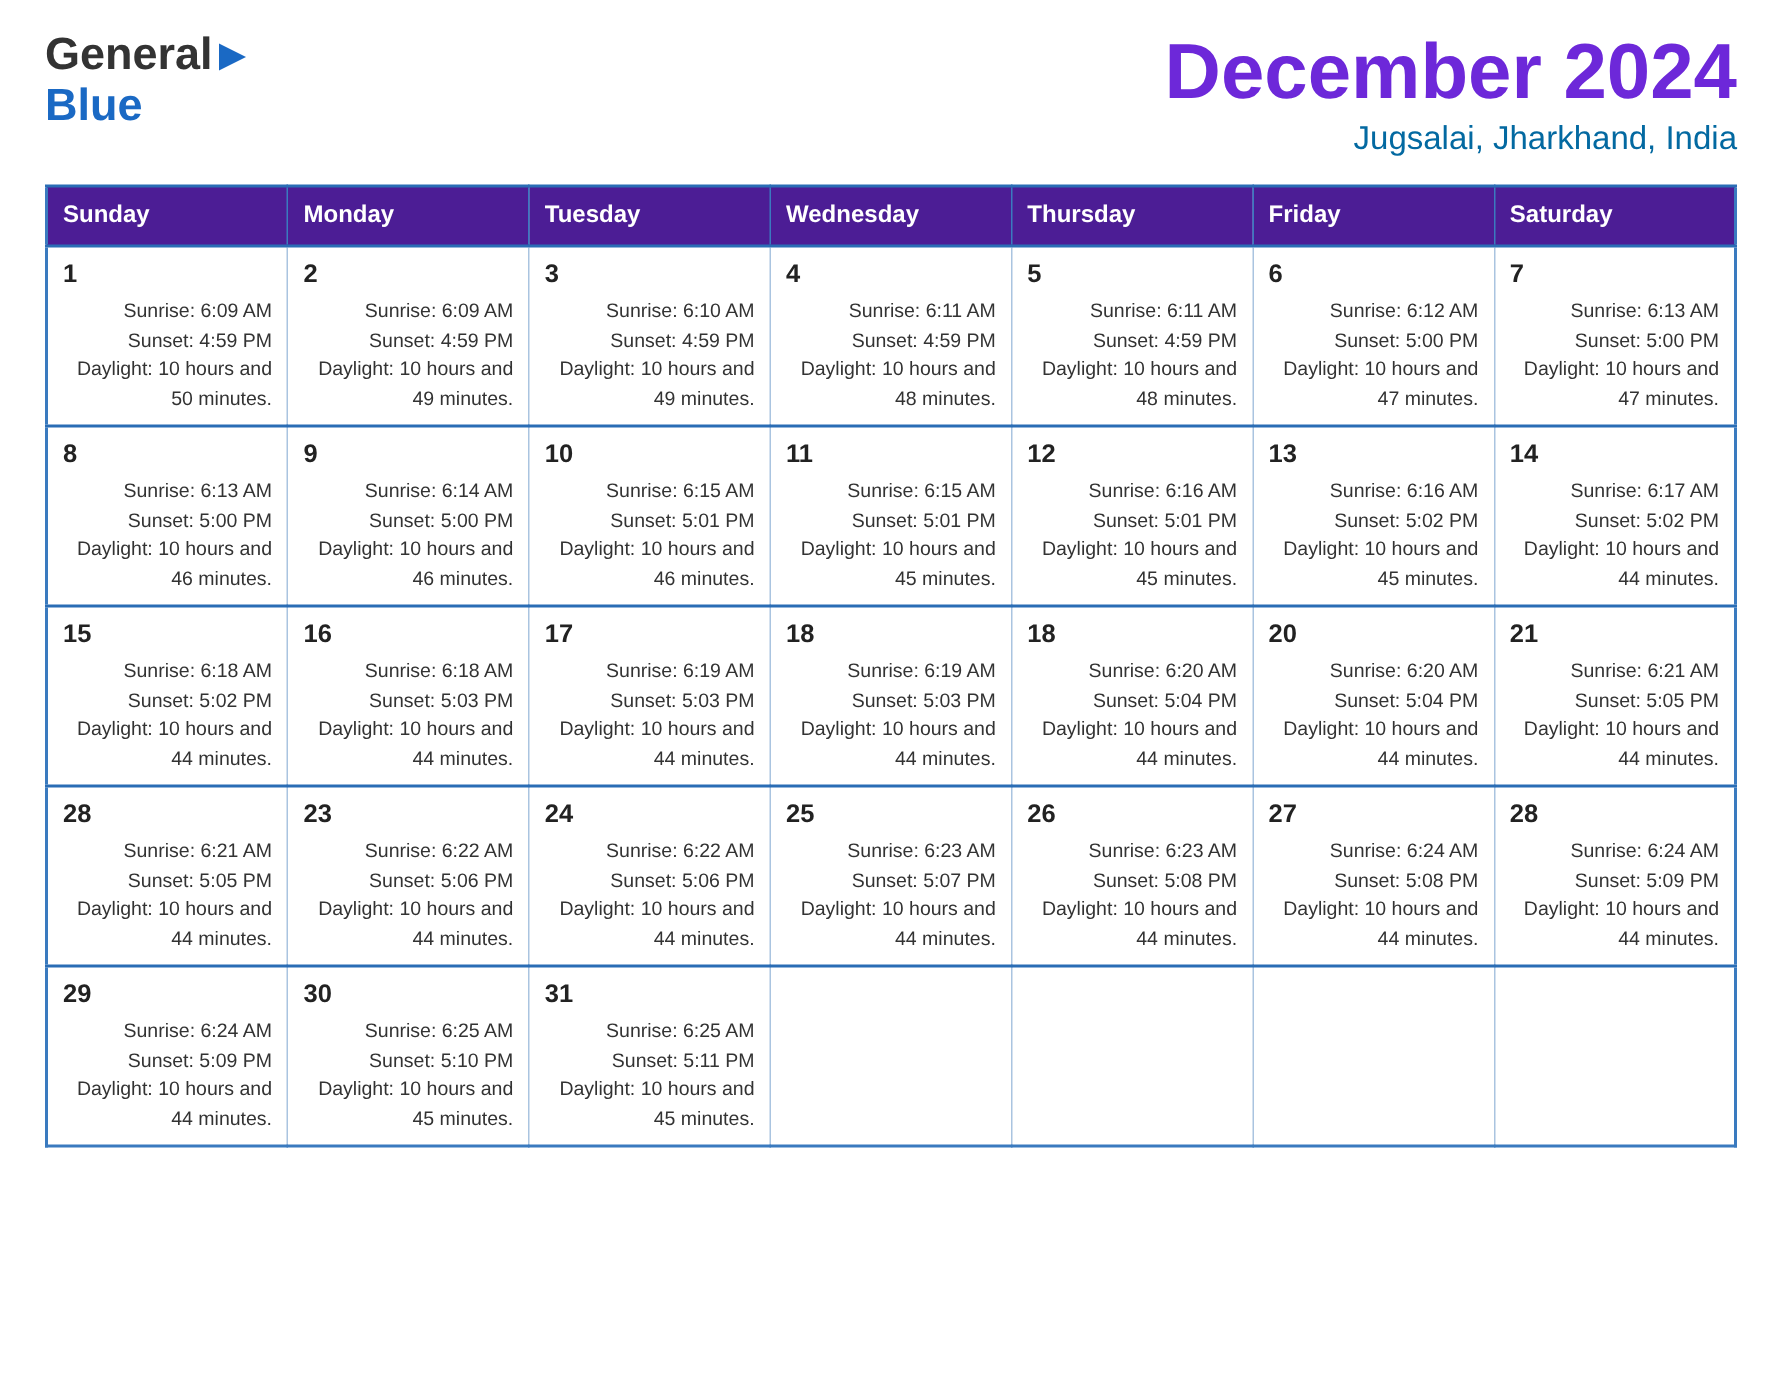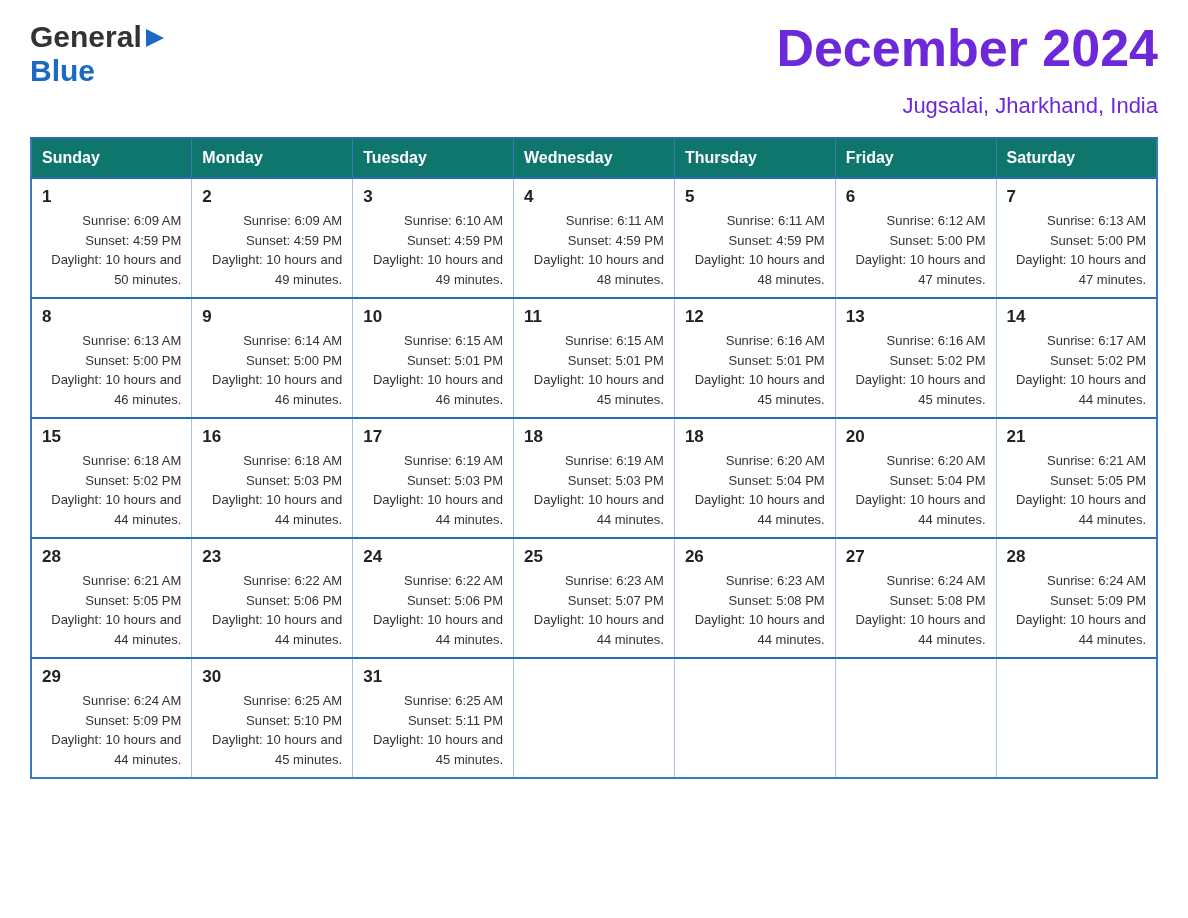--- a/index.html
+++ b/index.html
@@ -21,30 +21,30 @@
       text-align: right;
     }
     .month-title {
       font-size: 52px;
       font-weight: bold;
       color: #6d28d9;
       line-height: 1.1;
     }
     .location {
       font-size: 22px;
-      color: #6d28d9;
-      margin-top: 16px;
+      color: #0369a1;
+      margin-top: 2px;
     }
     .calendar {
       width: 100%;
       border-collapse: collapse;
       border: 2px solid #3a7abf;
     }
     .calendar th {
-      background-color: #0f766e;
+      background-color: #4c1d95;
       color: #fff;
       font-size: 16px;
       font-weight: bold;
       padding: 10px 10px;
       text-align: left;
       border: 1px solid #3a7abf;
     }
     .calendar td {
       vertical-align: top;
       padding: 8px 10px;

